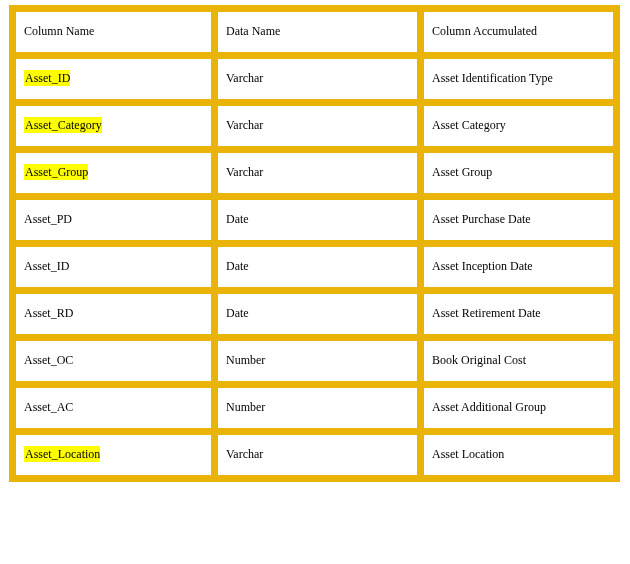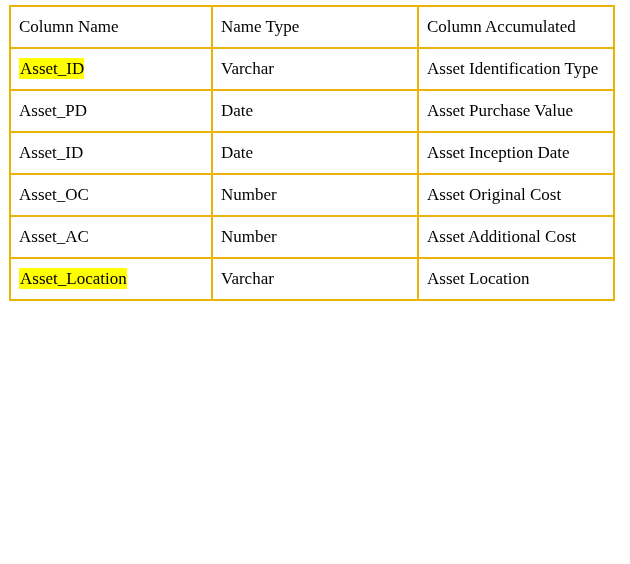--- a/index.html
+++ b/index.html
@@ -21,28 +21,28 @@
     width: 604px;
     border-collapse: collapse;
     table-layout: fixed;
   }
   #data-dictionary-table col.c-name  { width: 202px; }
   #data-dictionary-table col.c-type  { width: 206px; }
   #data-dictionary-table col.c-desc  { width: 196px; }
 
   #data-dictionary-table th,
   #data-dictionary-table td {
-    border: 2px solid #eab308;
+    border: 7px solid #eab308;
     height: 40px;
     padding: 0 8px;
     margin: 0;
     text-align: left;
     vertical-align: middle;
     font-weight: normal;
-    font-size: 17px;
+    font-size: 12px;
     line-height: 1.15;
     white-space: nowrap;
     overflow: hidden;
   }
   .cell-text {
     display: inline;
   }
   .cell-text.hl {
     background: #FFFF00;
     padding: 1px 0 1px 1px;
@@ -67,52 +67,67 @@
     <col class="c-name">
     <col class="c-type">
     <col class="c-desc">
   </colgroup>
   <thead>
     <tr>
       <th>
         <span class="cell-text">Column Name</span>
       </th>
       <th>
-        <span class="cell-text">Name Type</span>
+        <span class="cell-text">Data Name</span>
       </th>
       <th>
         <span class="cell-text">Column Accumulated</span>
       </th>
     </tr>
   </thead>
   <tbody id="table-body">
       <tr>
         <td><span class="cell-text hl">Asset_ID</span></td>
         <td><span class="cell-text">Varchar</span></td>
         <td><span class="cell-text">Asset Identification Type</span></td>
       </tr>
       <tr>
+        <td><span class="cell-text hl">Asset_Category</span></td>
+        <td><span class="cell-text">Varchar</span></td>
+        <td><span class="cell-text">Asset Category</span></td>
+      </tr>
+      <tr>
+        <td><span class="cell-text hl">Asset_Group</span></td>
+        <td><span class="cell-text">Varchar</span></td>
+        <td><span class="cell-text">Asset Group</span></td>
+      </tr>
+      <tr>
         <td><span class="cell-text">Asset_PD</span></td>
         <td><span class="cell-text">Date</span></td>
-        <td><span class="cell-text">Asset Purchase Value</span></td>
+        <td><span class="cell-text">Asset Purchase Date</span></td>
       </tr>
       <tr>
         <td><span class="cell-text">Asset_ID</span></td>
         <td><span class="cell-text">Date</span></td>
         <td><span class="cell-text">Asset Inception Date</span></td>
       </tr>
       <tr>
+        <td><span class="cell-text">Asset_RD</span></td>
+        <td><span class="cell-text">Date</span></td>
+        <td><span class="cell-text">Asset Retirement Date</span></td>
+      </tr>
+      <tr>
         <td><span class="cell-text">Asset_OC</span></td>
         <td><span class="cell-text">Number</span></td>
-        <td><span class="cell-text">Asset Original Cost</span></td>
+        <td><span class="cell-text">Book Original Cost</span></td>
       </tr>
       <tr>
         <td><span class="cell-text">Asset_AC</span></td>
         <td><span class="cell-text">Number</span></td>
-        <td><span class="cell-text">Asset Additional Cost</span></td>
+        <td><span class="cell-text">Asset Additional Group</span></td>
       </tr>
       <tr>
         <td><span class="cell-text hl">Asset_Location</span></td>
         <td><span class="cell-text">Varchar</span></td>
         <td><span class="cell-text">Asset Location</span></td>
       </tr>
     </tbody>
 </table>
 
 </body></html>

